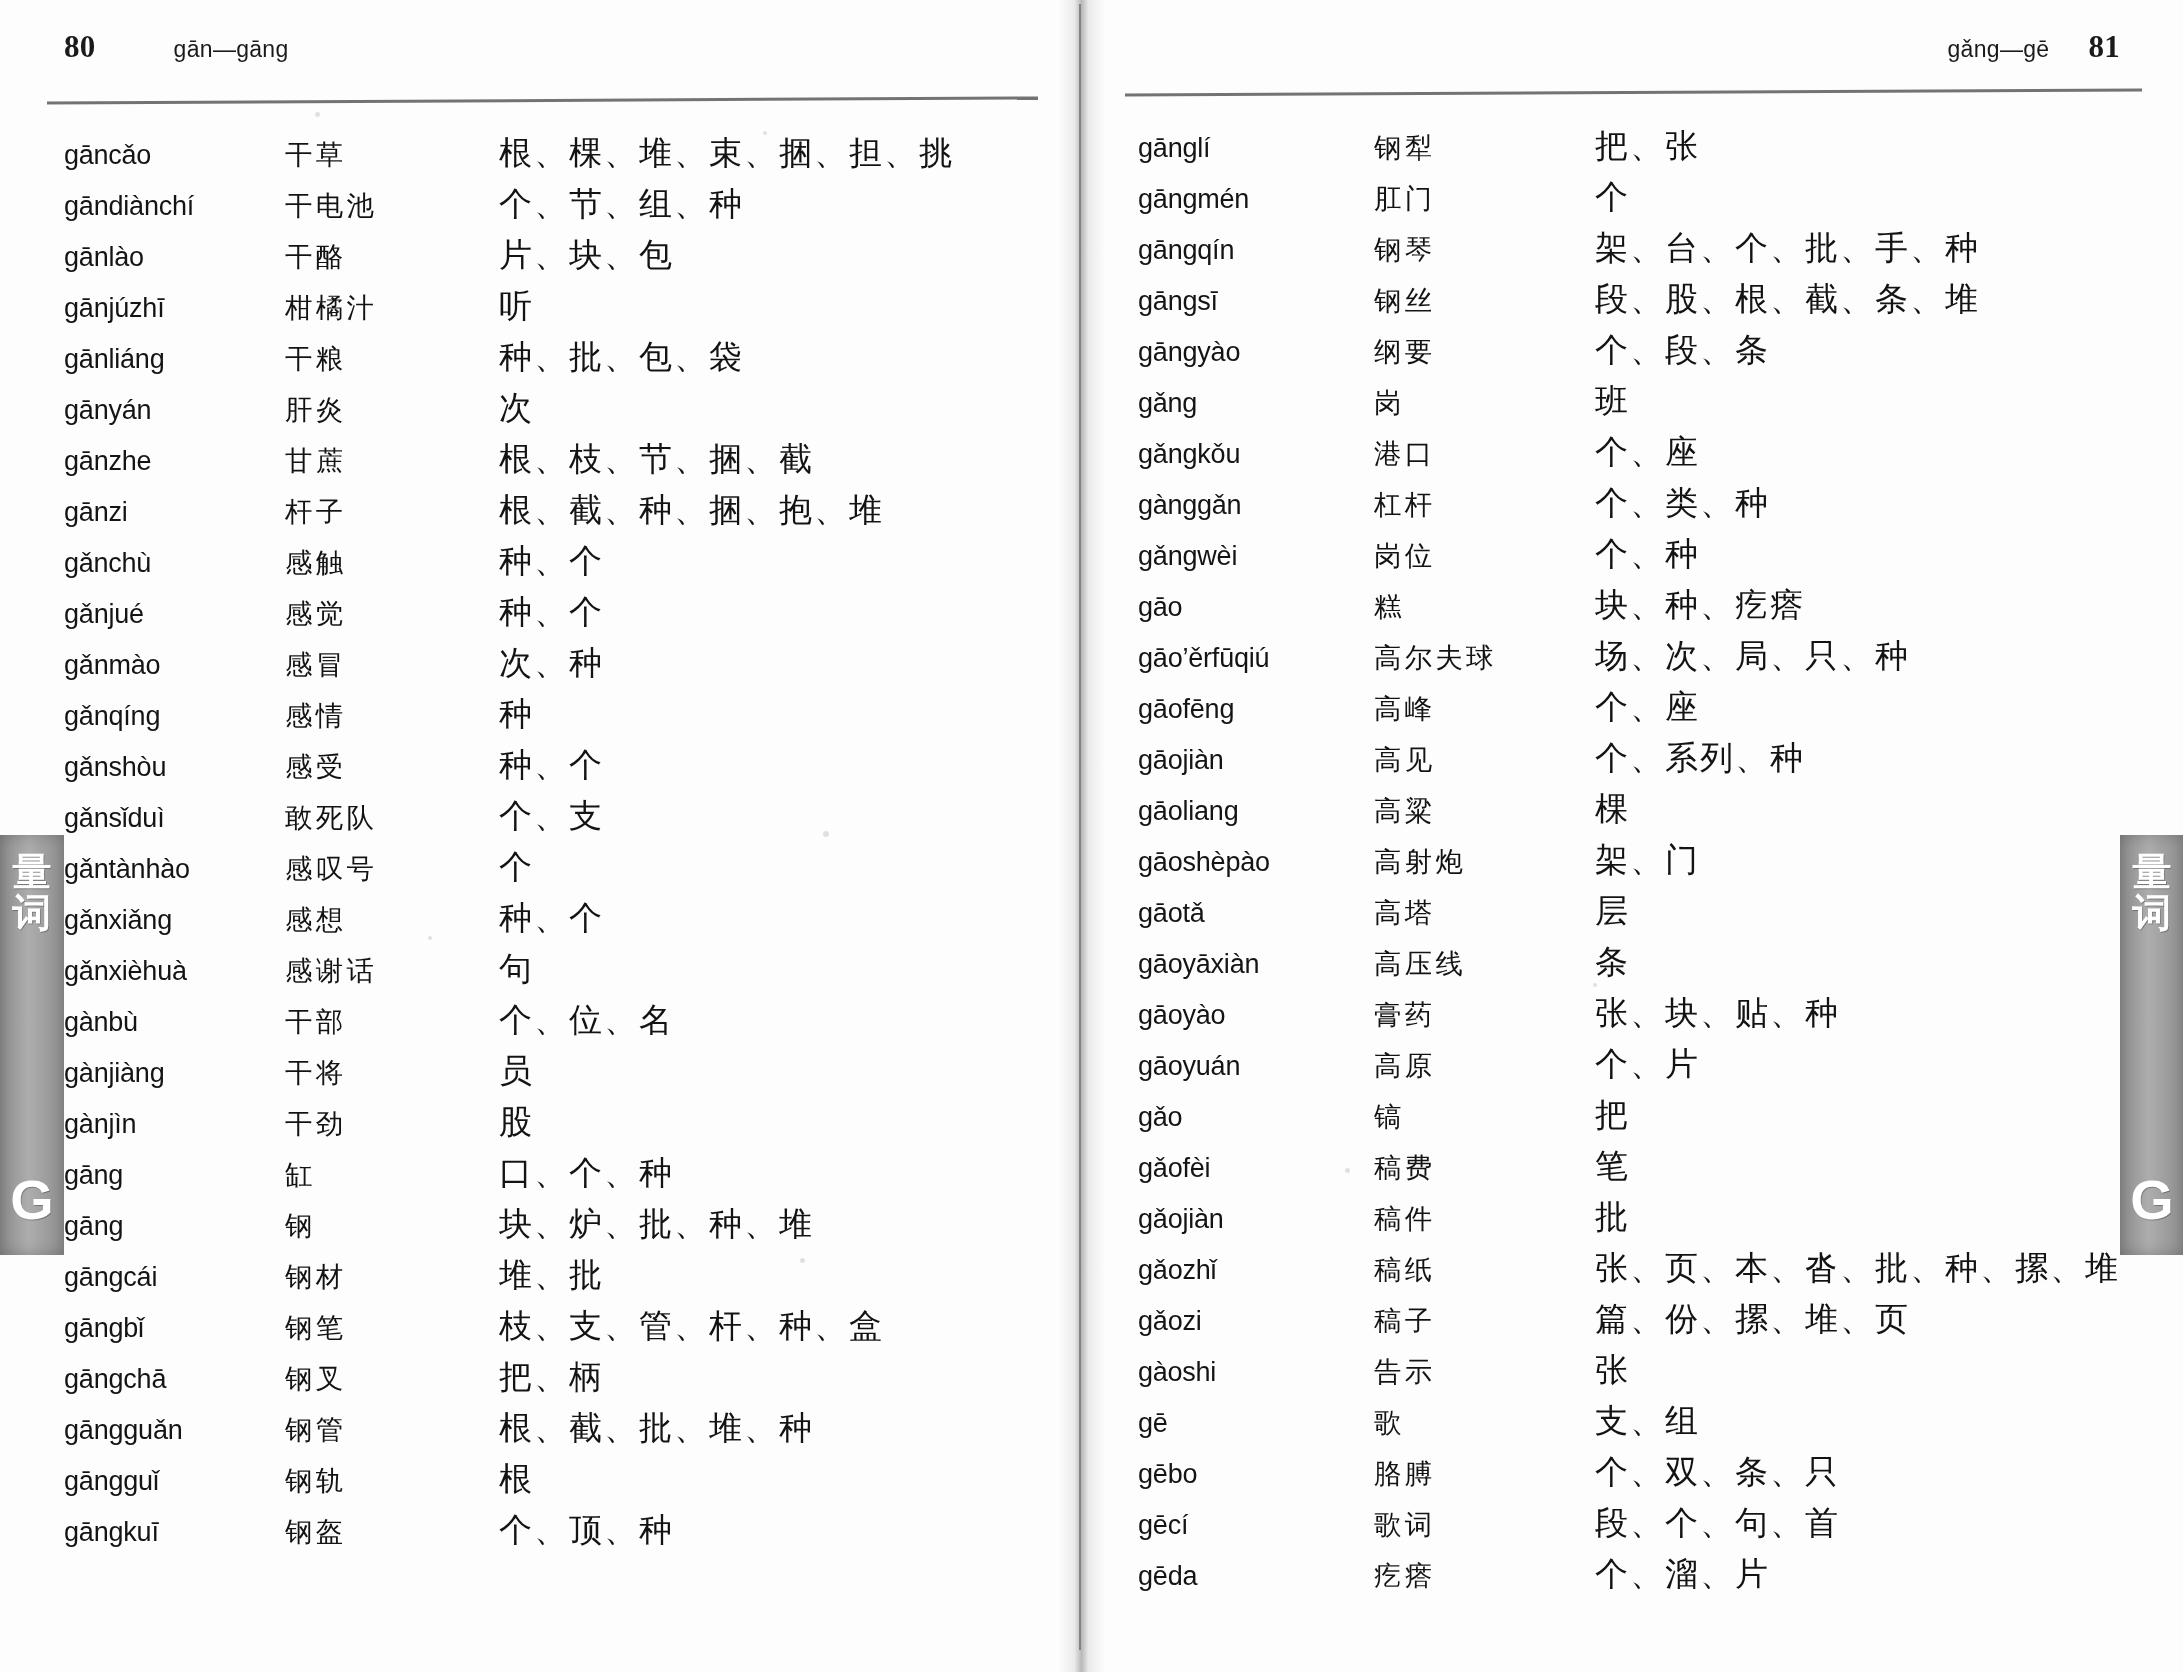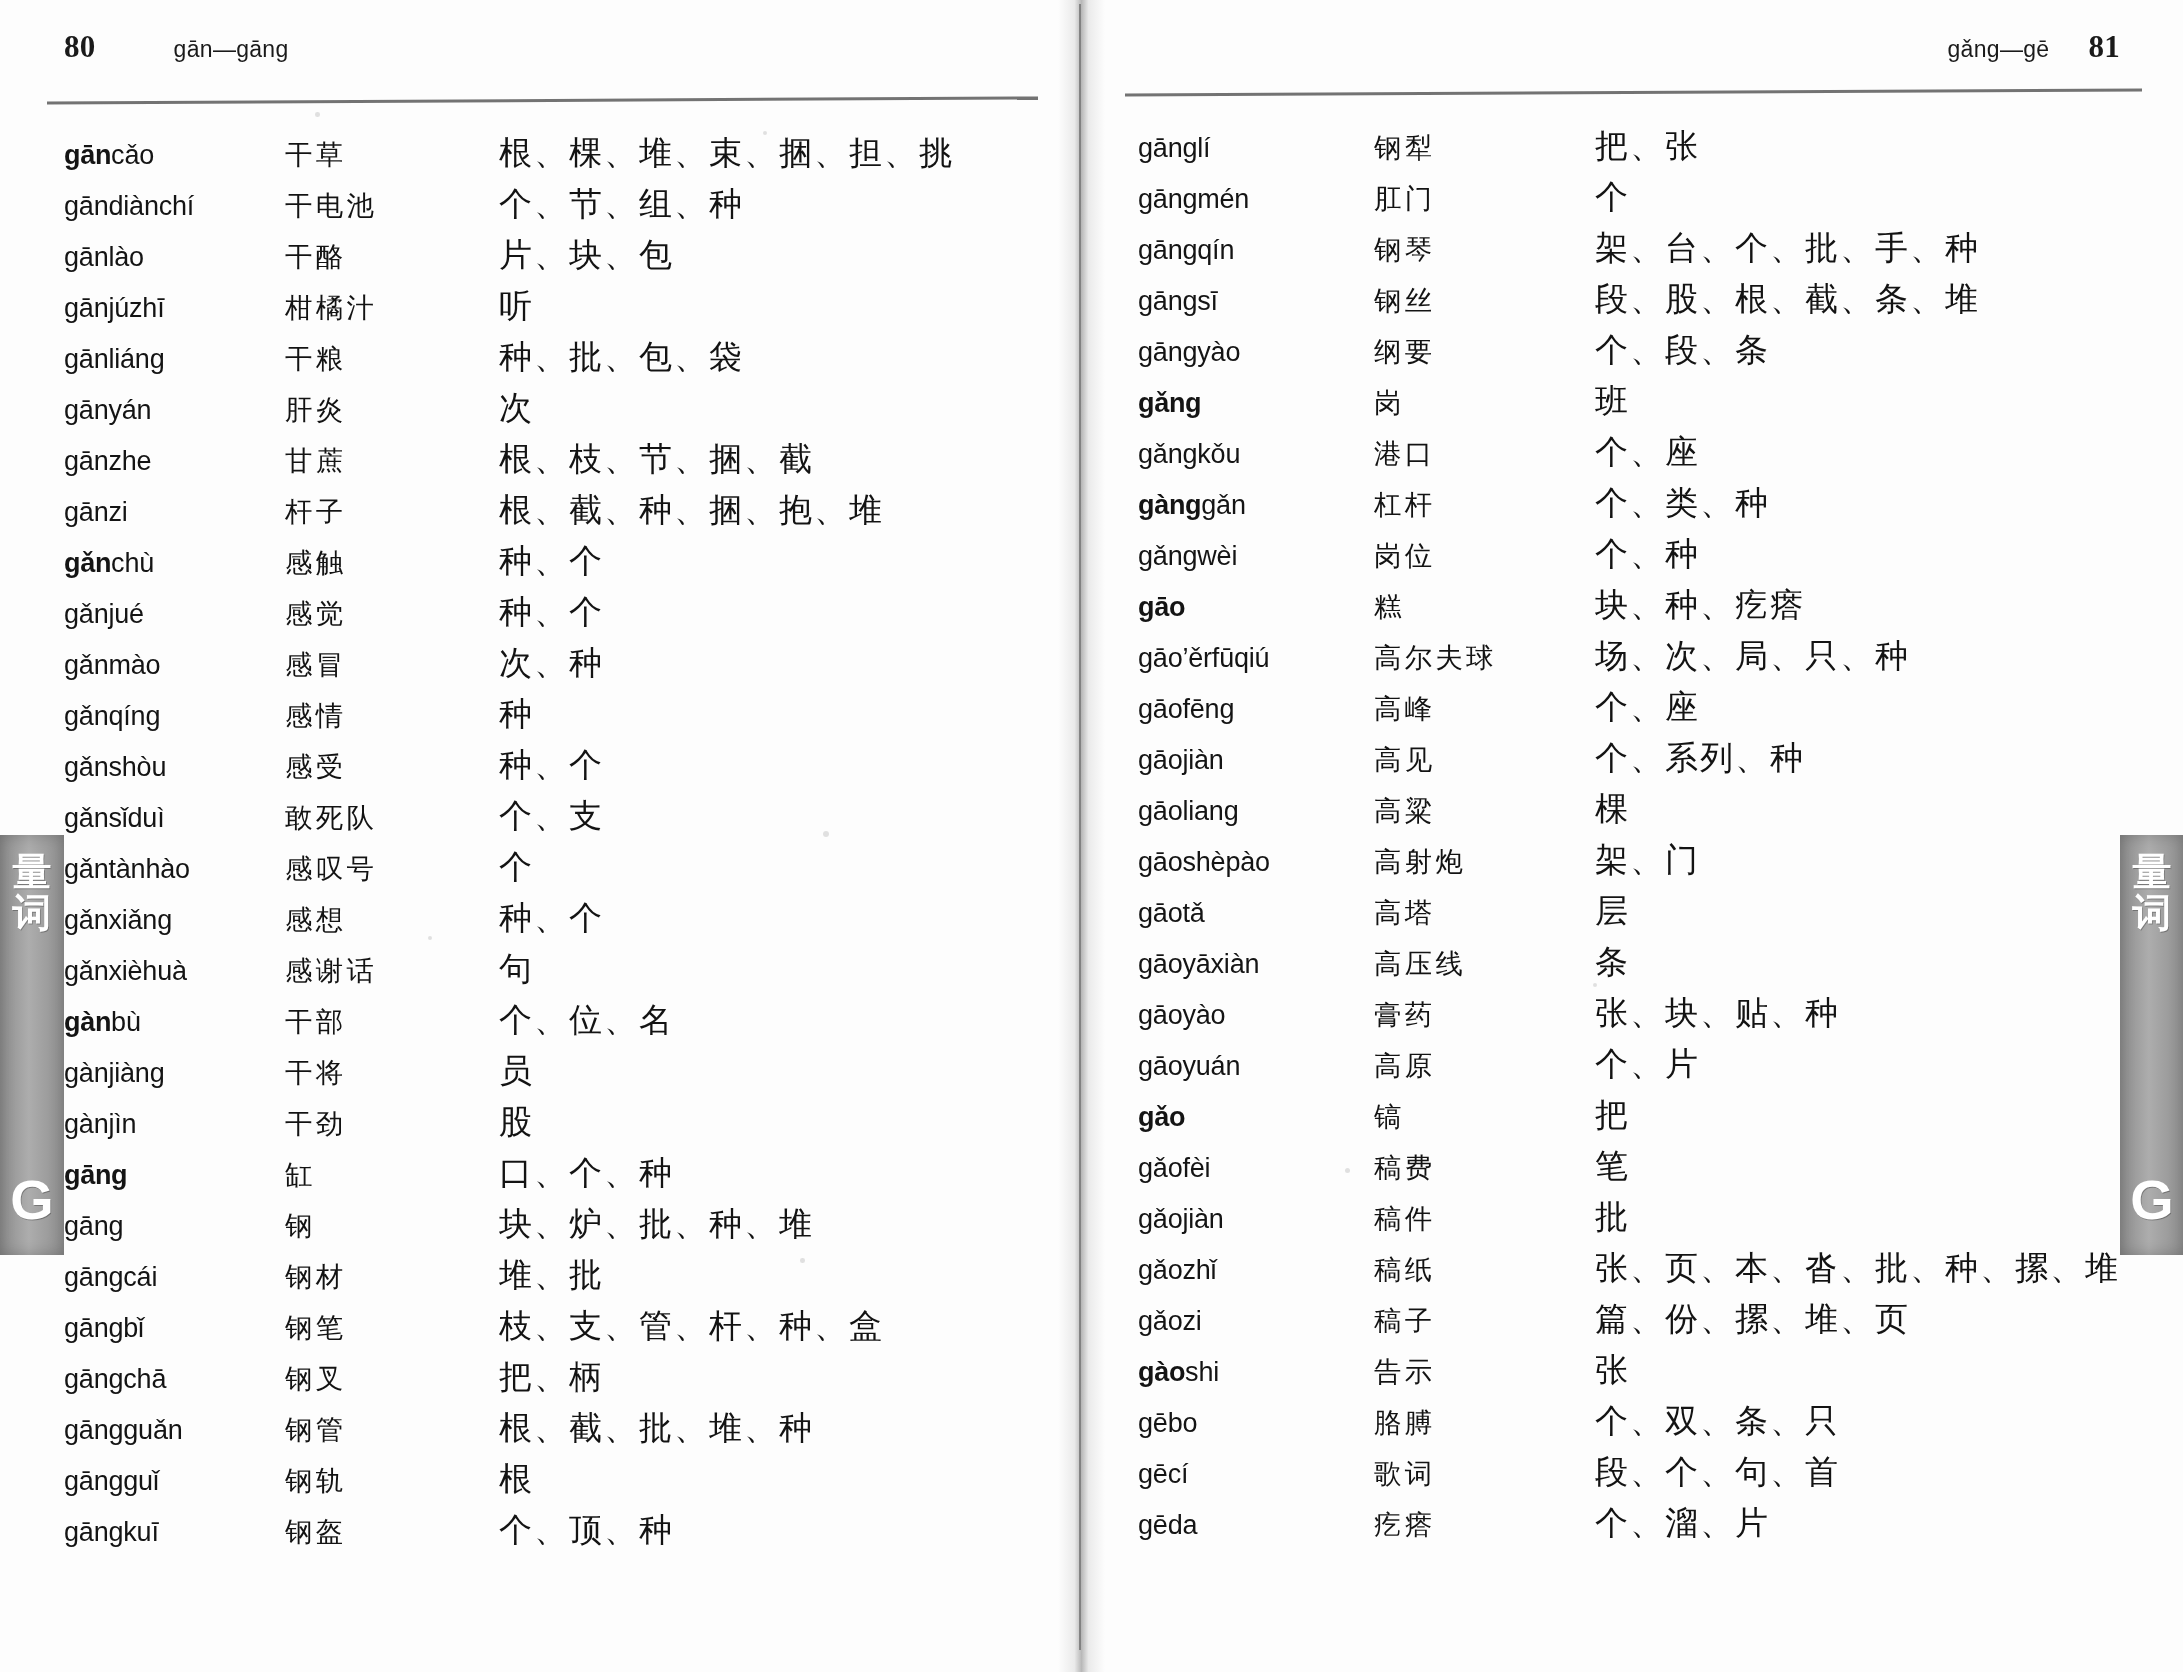--- a/index.html
+++ b/index.html
@@ -114,21 +114,21 @@
   .c-pinyin {
     font-size: 27px;
     letter-spacing: -0.2px;
     white-space: nowrap;
     color: #141414;
   }
   .left-tbl  .c-pinyin { width: 221px; padding-left: 64px; }
   .right-tbl .c-pinyin { width: 214px; padding-left: 40px; }
 
   .c-pinyin .hd {
-    font-weight: 700;
+    font-weight: 400;
     letter-spacing: -0.3px;
   }
 
   .c-word {
     font-family: "Liberation Serif", "DejaVu Serif", serif;
     font-size: 27.4px;
     letter-spacing: 3.3px;
     white-space: nowrap;
     color: #131313;
   }
@@ -481,20 +481,25 @@
         <div class="c-pinyin"><span>gǎozi</span></div>
         <div class="c-word">稿子</div>
         <div class="c-mw">篇、份、摞、堆、页</div>
       </div>
       <div class="row">
         <div class="c-pinyin"><span class="hd">gào</span><span>shi</span></div>
         <div class="c-word">告示</div>
         <div class="c-mw">张</div>
       </div>
       <div class="row">
+        <div class="c-pinyin"><span class="hd">gē</span></div>
+        <div class="c-word">歌</div>
+        <div class="c-mw">支、组</div>
+      </div>
+      <div class="row">
         <div class="c-pinyin"><span>gēbo</span></div>
         <div class="c-word">胳膊</div>
         <div class="c-mw">个、双、条、只</div>
       </div>
       <div class="row">
         <div class="c-pinyin"><span>gēcí</span></div>
         <div class="c-word">歌词</div>
         <div class="c-mw">段、个、句、首</div>
       </div>
       <div class="row">

